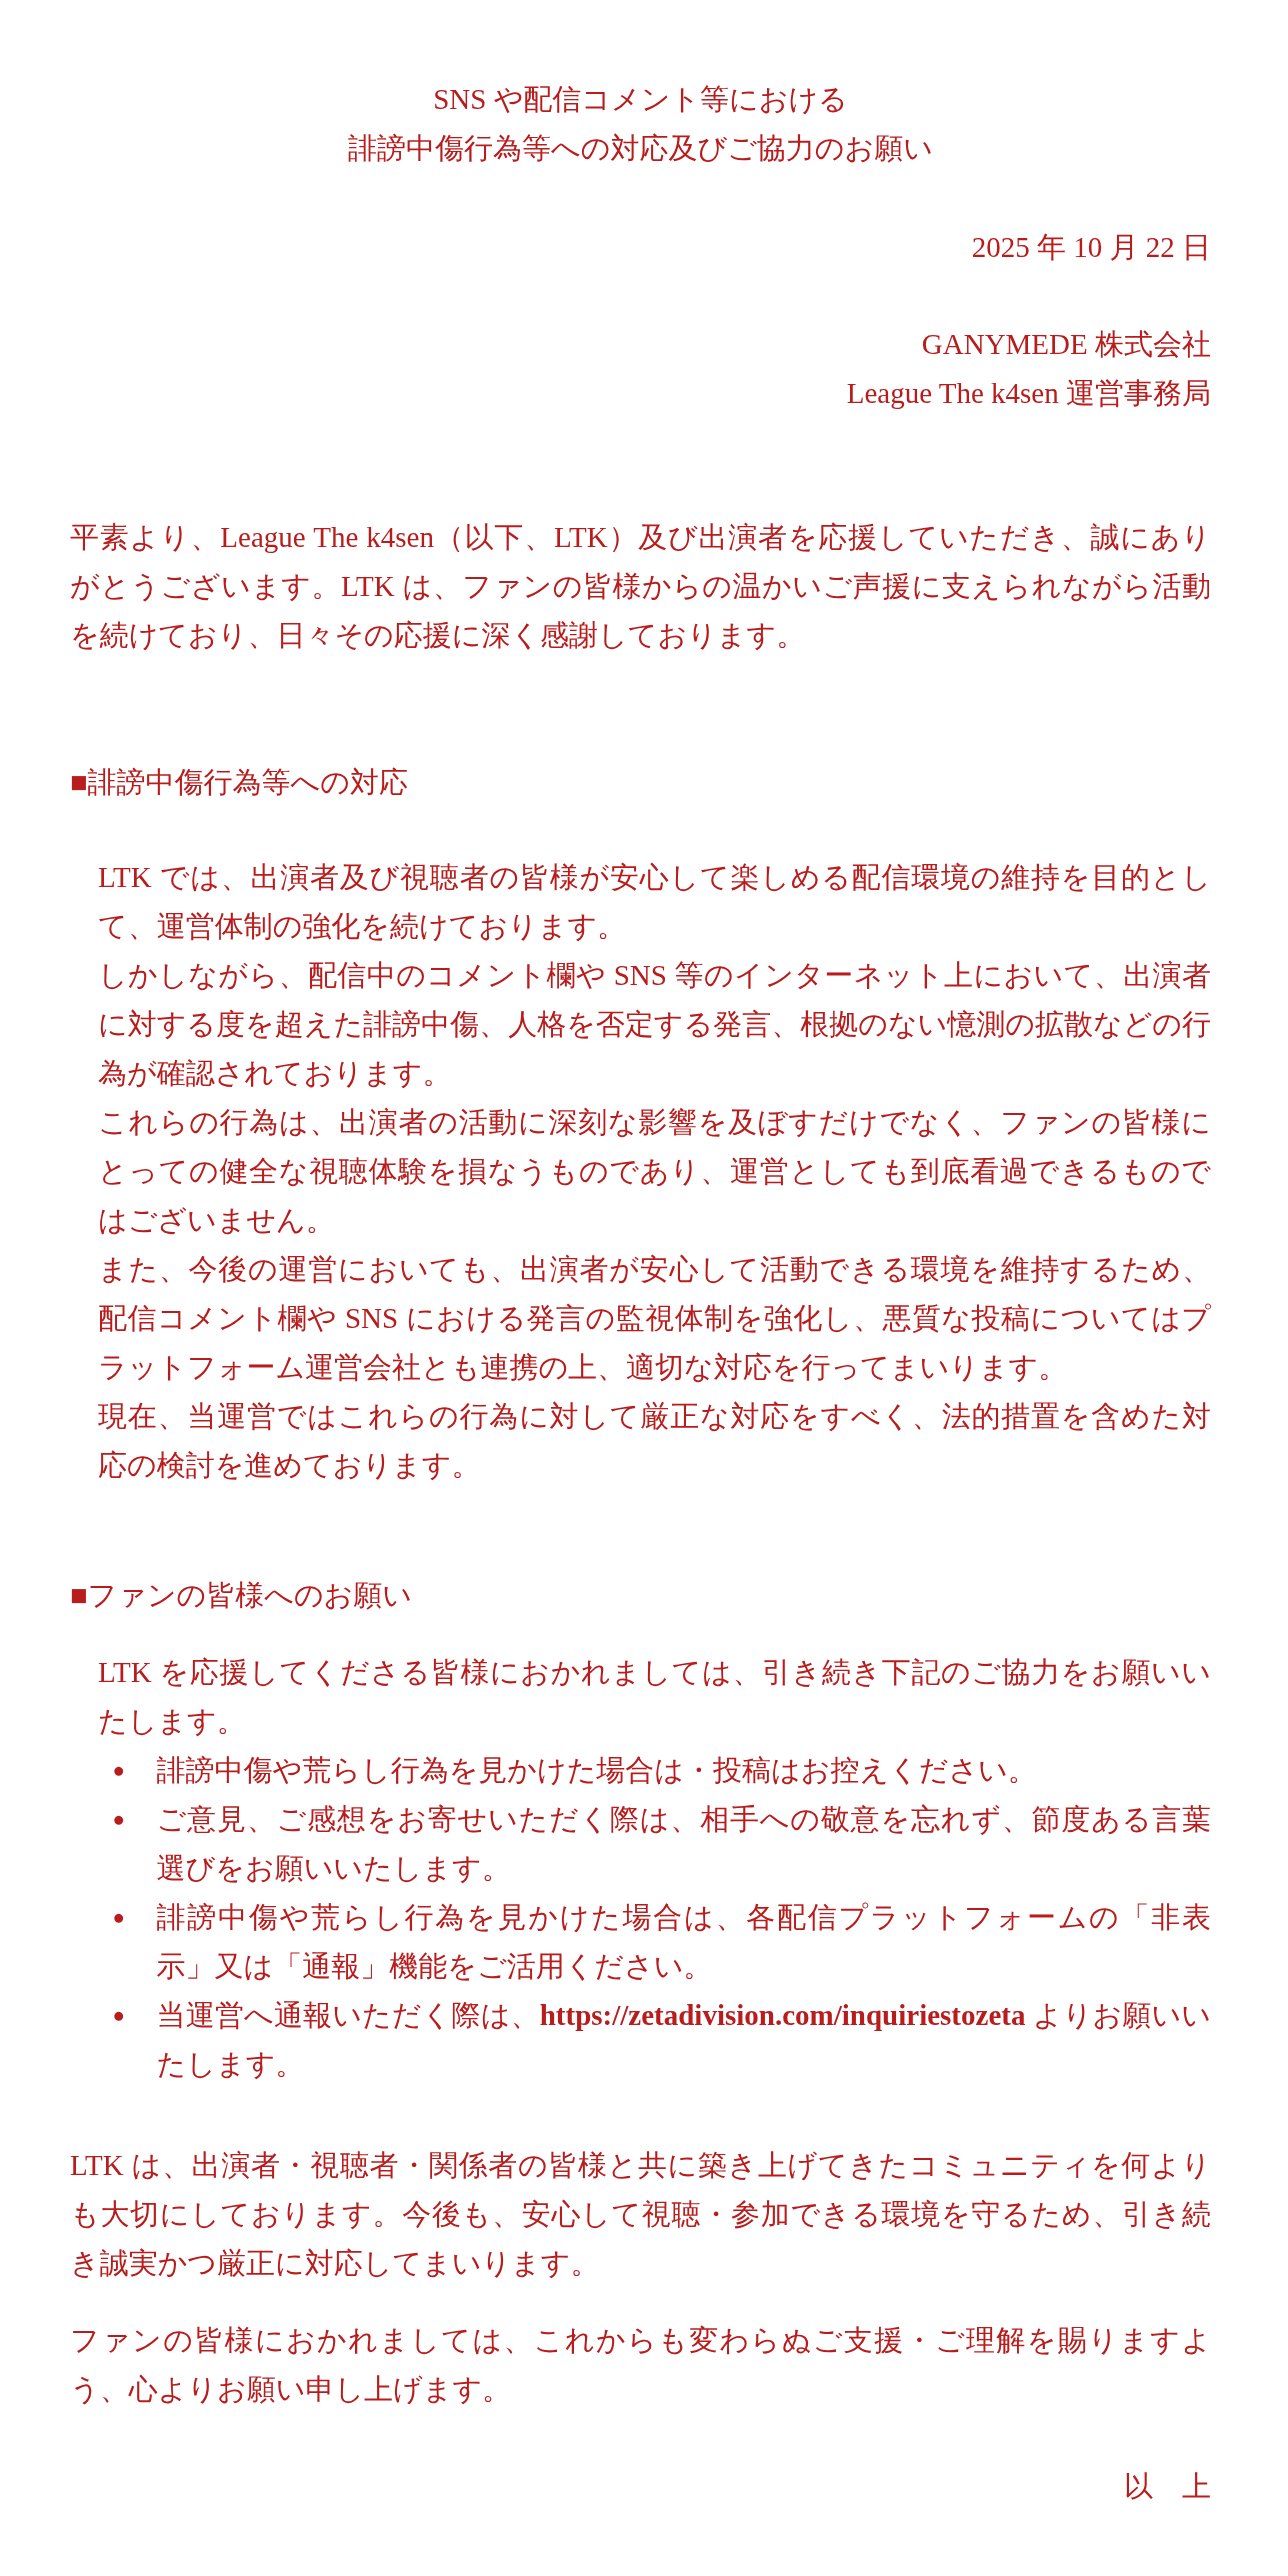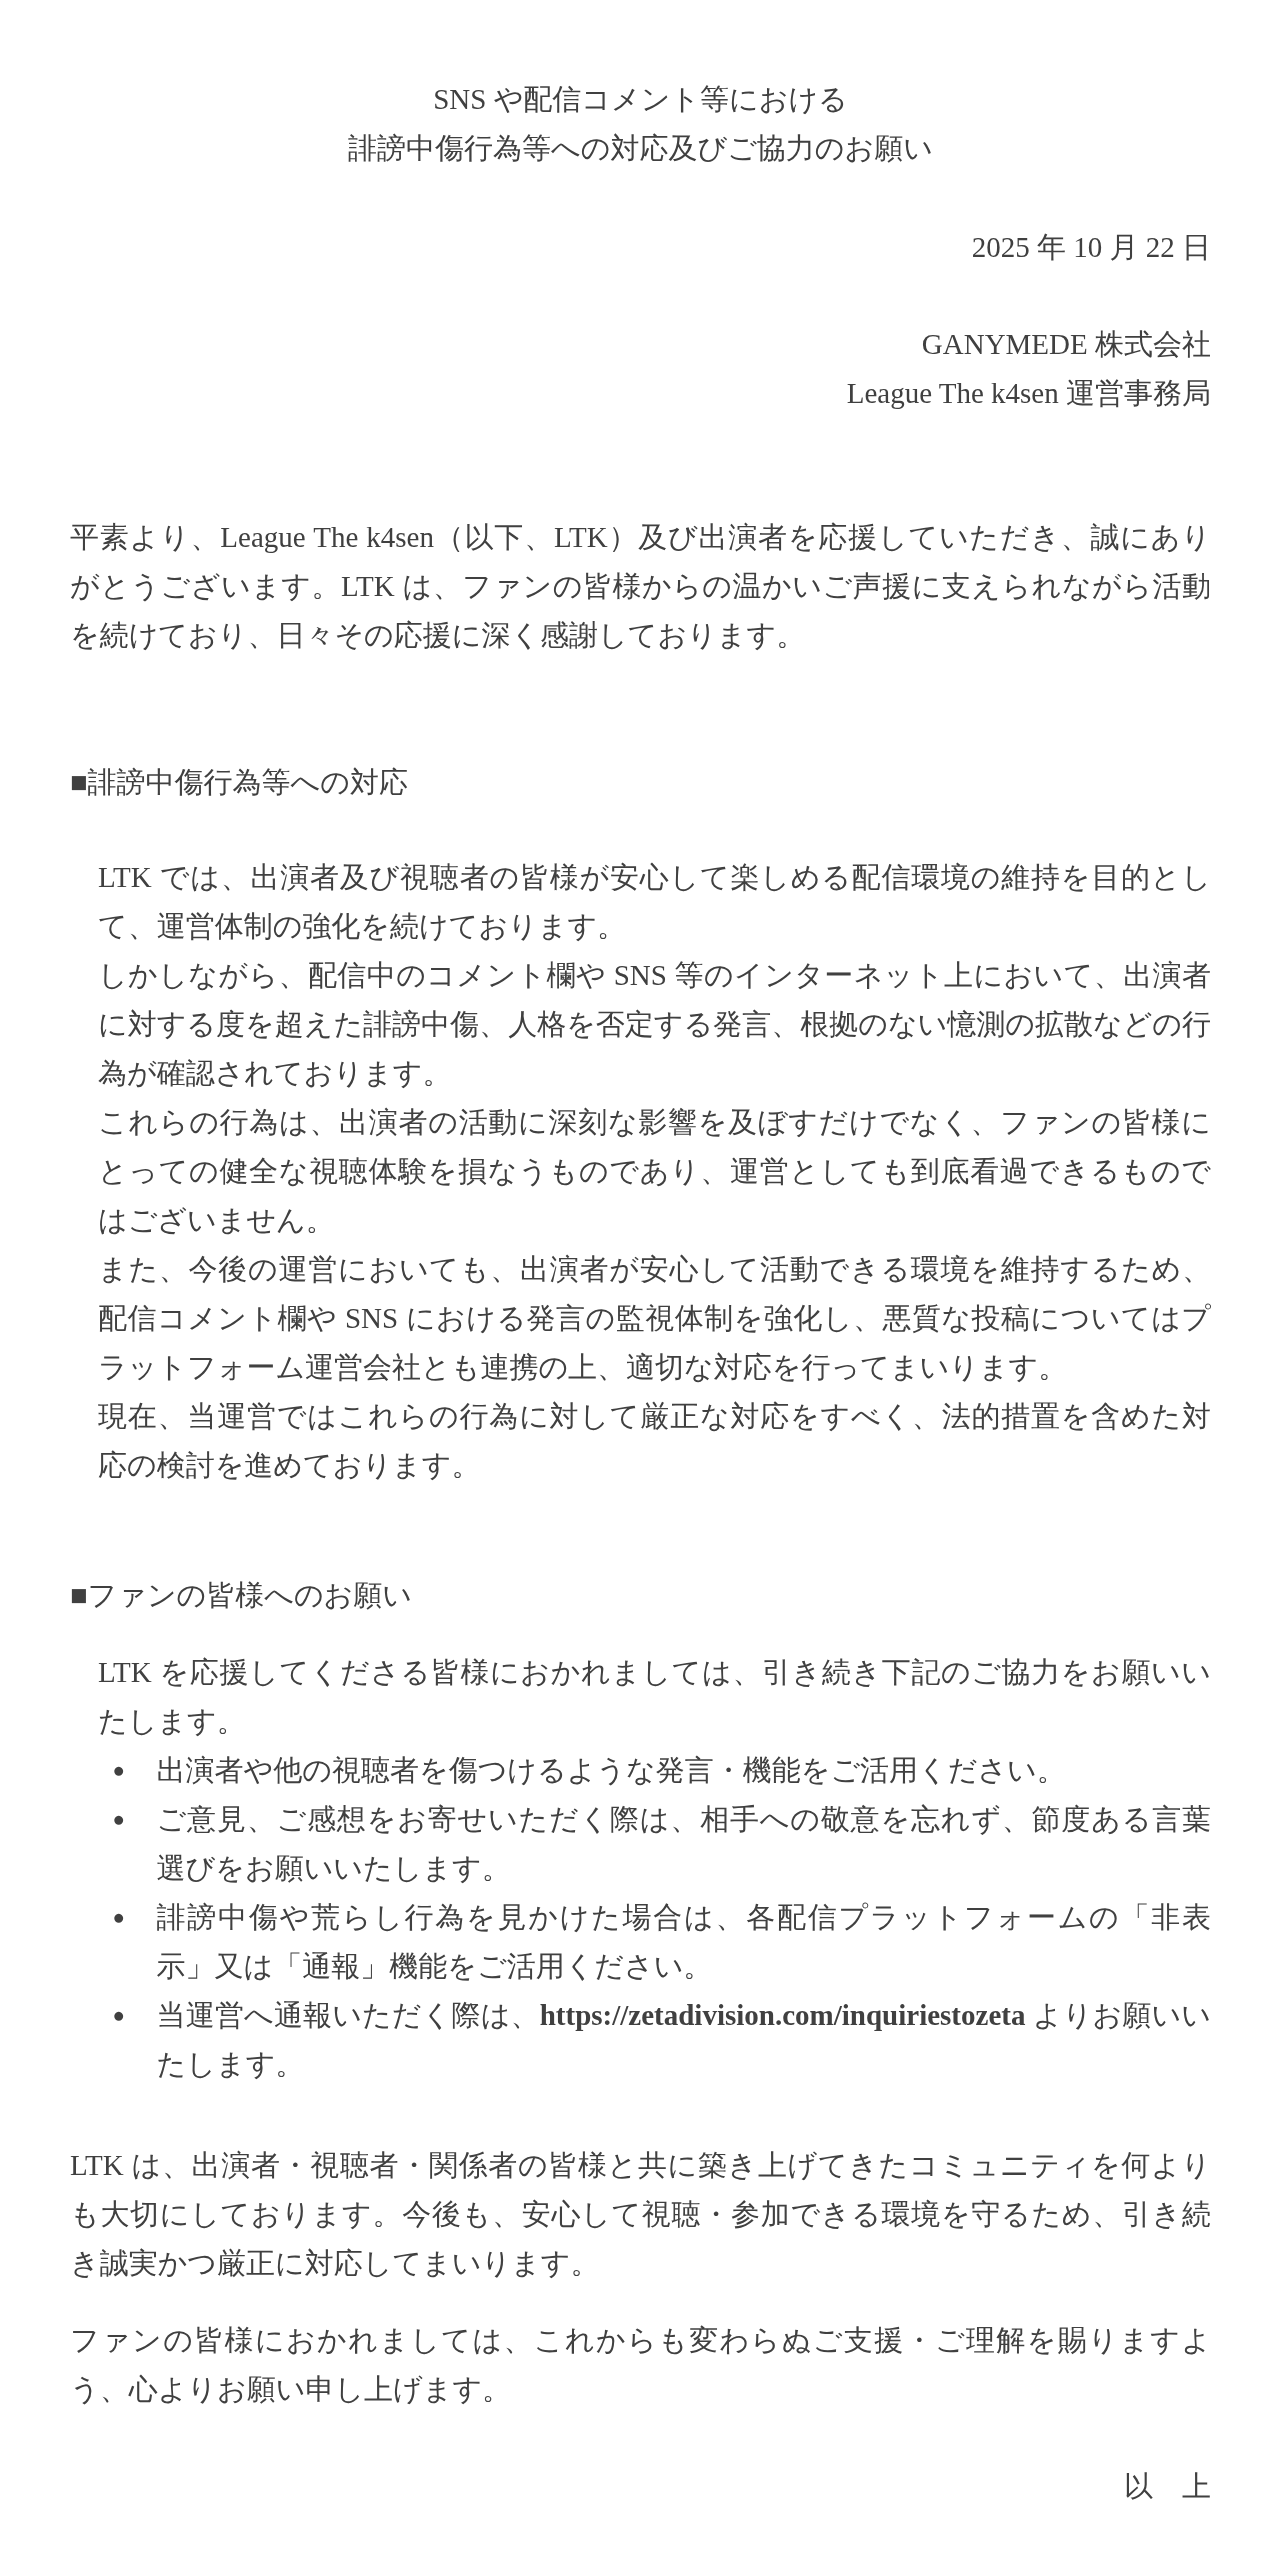--- a/index.html
+++ b/index.html
@@ -2,21 +2,21 @@
 <html lang="ja" style="font-size:13.7px"><head>
 <meta charset="utf-8">
 <style>
   html, body { margin: 0; padding: 0; background: #e8e8e8; }
   .page {
     position: relative;
     width: 1288px;
     height: 2576px;
     margin: 0 auto;
     background: #ffffff;
-    color: #404040;
+    color: #b91c1c;
     font-family: "Liberation Serif", "DejaVu Serif", serif;
     font-size: 29px;
     line-height: 49px;
     box-sizing: border-box;
     padding: 75px 77px 0 70px;
     overflow: hidden;
   }
   .title { text-align: center; }
   .right { text-align: right; }
   .date-line { margin-top: 50px; }
@@ -82,21 +82,21 @@
 
   <div class="heading heading-2">■ファンの皆様へのお願い</div>
 
   <div class="body-block body-block-2">
     <p class="para">LTK を応援してくださる皆様におかれましては、引き続き下記のご協力をお願いいたします。</p>
 
     <div class="bullet-list">
 
       <div class="bullet-row">
         <span class="bullet-marker">●</span>
-        <span class="bullet-text">出演者や他の視聴者を傷つけるような発言・機能をご活用ください。</span>
+        <span class="bullet-text">誹謗中傷や荒らし行為を見かけた場合は・投稿はお控えください。</span>
       </div>
 
       <div class="bullet-row">
         <span class="bullet-marker">●</span>
         <span class="bullet-text">ご意見、ご感想をお寄せいただく際は、相手への敬意を忘れず、節度ある言葉選びをお願いいたします。</span>
       </div>
 
       <div class="bullet-row">
         <span class="bullet-marker">●</span>
         <span class="bullet-text">誹謗中傷や荒らし行為を見かけた場合は、各配信プラットフォームの「非表示」又は「通報」機能をご活用ください。</span>

